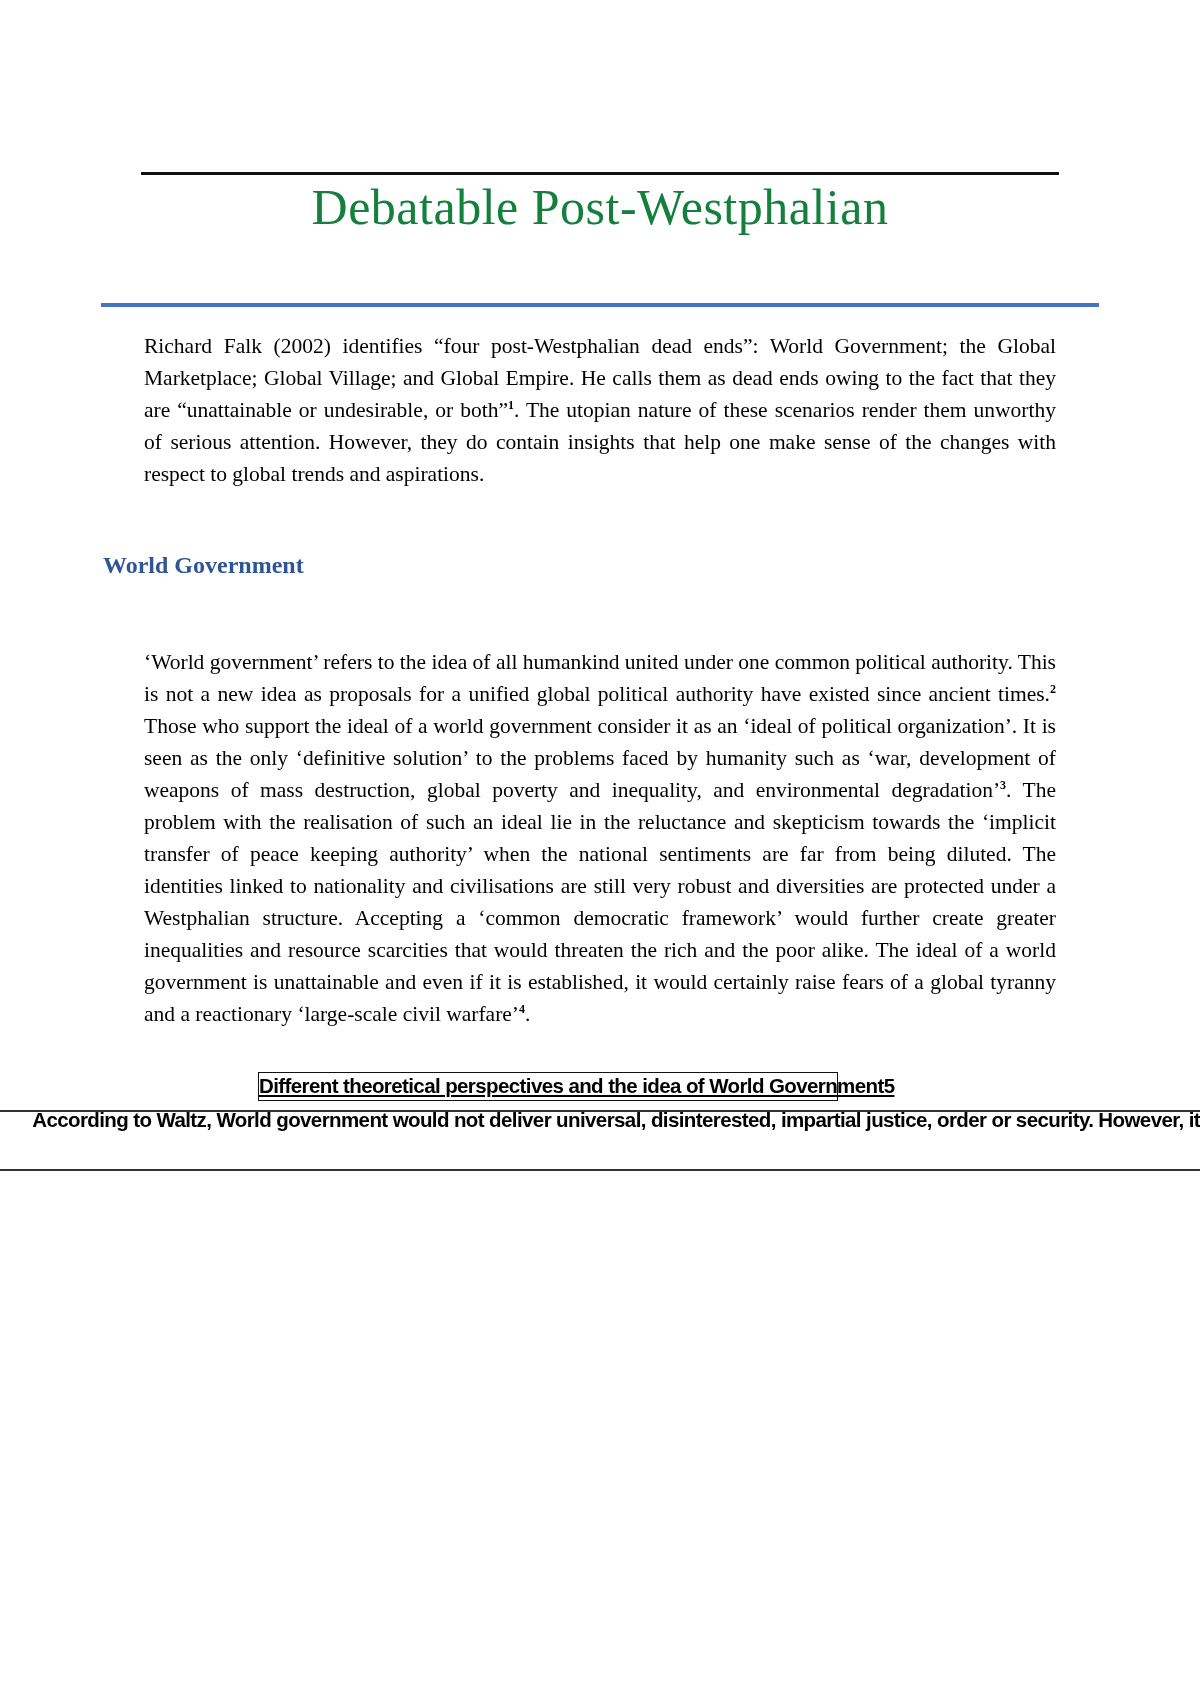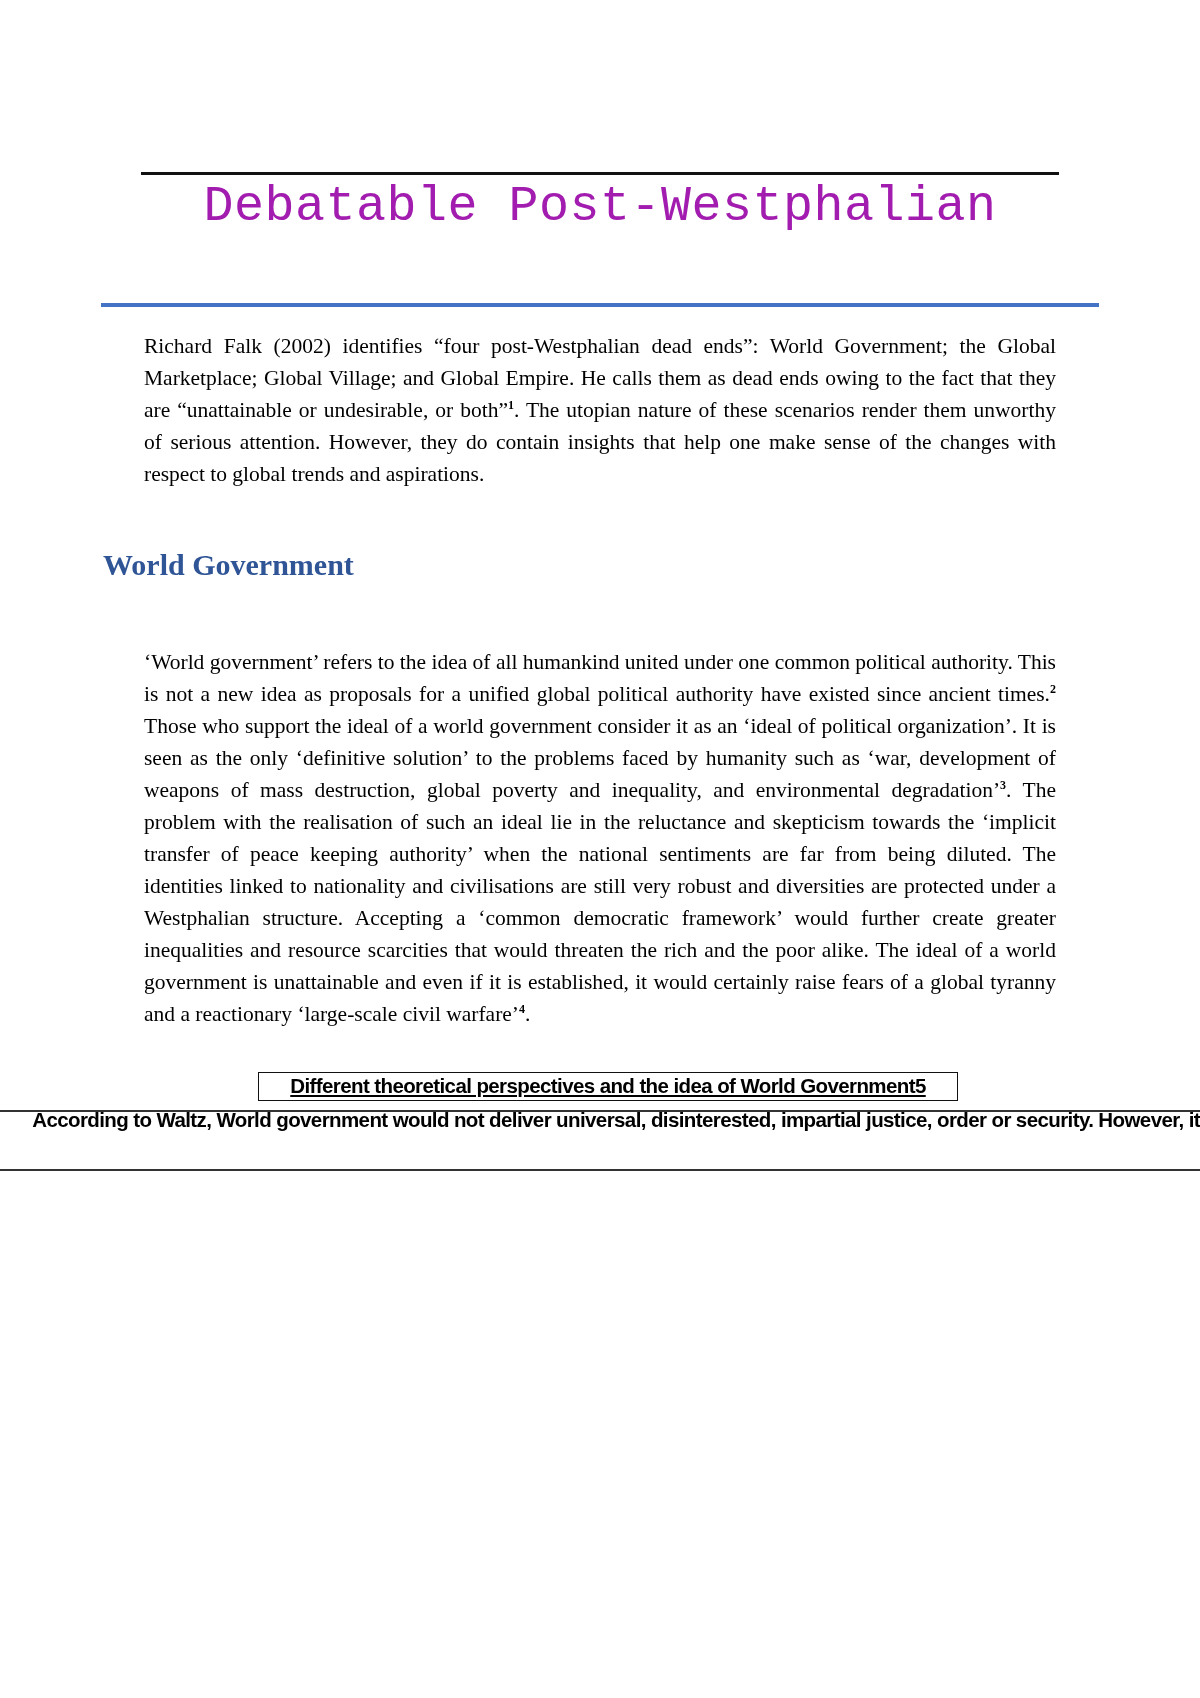--- a/index.html
+++ b/index.html
@@ -1,25 +1,25 @@
 <!DOCTYPE html>
 <html><head>
 <meta charset="utf-8">
 <style>
   html, body { margin:0; padding:0; background:#ffffff; }
   body { width:1200px; height:1698px; position:relative; overflow:hidden; font-family:"Liberation Serif", serif; color:#000; }
   .top-rule { position:absolute; left:141px; top:172px; width:918px; height:3px; background:#111; }
-  .title { position:absolute; left:100px; width:1000px; top:176px; text-align:center; font-family:Liberation Mono, monospace; color:#a21caf; font-size:50px; line-height:62px; letter-spacing:0.5px; }
+  .title { position:absolute; left:100px; width:1000px; top:176px; text-align:center; font-family:Liberation Serif, serif; color:#15803d; font-size:50px; line-height:62px; letter-spacing:0.5px; }
   .blue-rule { position:absolute; left:101px; top:303px; width:998px; height:4px; background:#4472c4; }
   .para { position:absolute; left:144px; width:912px; font-size:21.5px; line-height:32px; text-align:justify; text-align-last:left; }
   .para sup { font-size:12px; line-height:0; vertical-align:super; font-weight:bold; }
   .intro { top:330px; }
-  .h2 { position:absolute; left:103px; top:545px; font-family:"Liberation Serif", serif; font-weight:bold; color:#2f5597; font-size:30px; line-height:40px; }
+  .h2 { position:absolute; left:103px; top:545px; font-family:"Liberation Serif", serif; font-weight:bold; color:#2f5597; font-size:24px; line-height:40px; }
   .wg { top:646px; }
-  .caption { position:absolute; left:258px; top:1072px; width:700px; height:29px; border:1.5px solid #111; box-sizing:border-box; font-family:"Liberation Sans", sans-serif; font-weight:bold; font-size:20.5px; line-height:26px; text-align:center; text-decoration:underline; white-space:nowrap; letter-spacing:-0.6px; }
+  .caption { position:absolute; left:258px; top:1072px; width:580px; height:29px; border:1.5px solid #111; box-sizing:border-box; font-family:"Liberation Sans", sans-serif; font-weight:bold; font-size:20.5px; line-height:26px; text-align:center; text-decoration:underline; white-space:nowrap; letter-spacing:-0.6px; }
   .row-top { position:absolute; left:0; top:1110px; width:1200px; height:2px; background:#333; }
   .row-bottom { position:absolute; left:0; top:1169px; width:1200px; height:2px; background:#333; }
   .row-text { position:absolute; top:1106px; right:0; white-space:nowrap; font-family:"Liberation Sans", sans-serif; font-weight:bold; font-size:20.5px; line-height:28px; letter-spacing:-0.6px; }
 </style>
 </head>
 <body>
 
 <div class="top-rule"></div>
 
 <div class="title">

